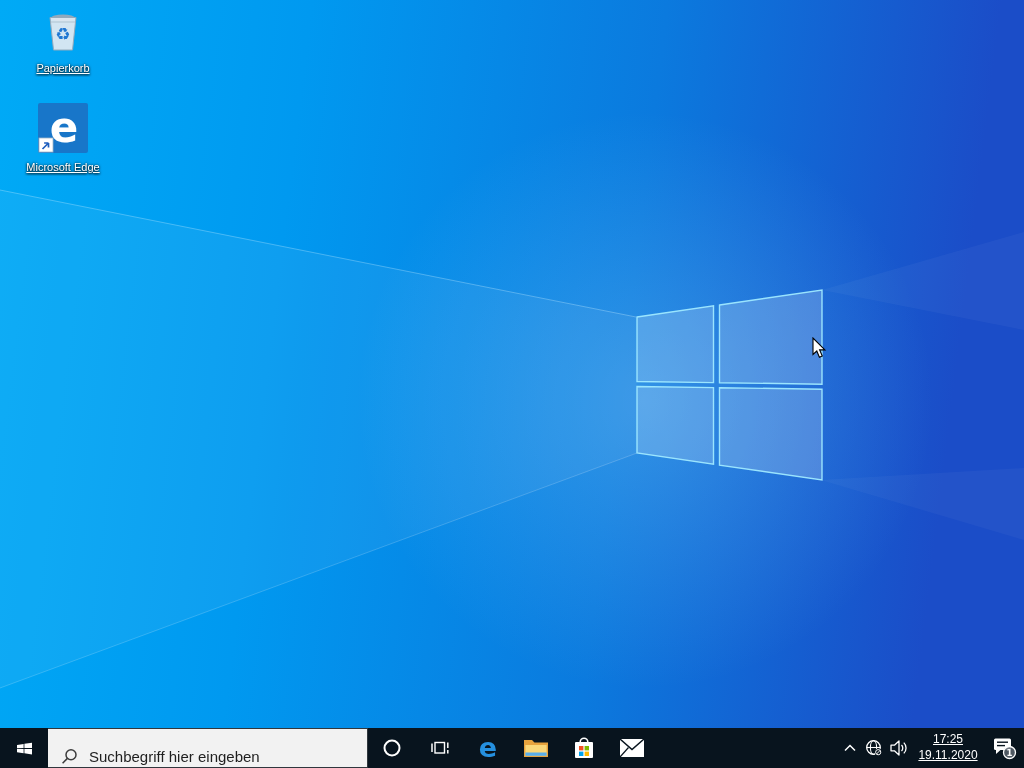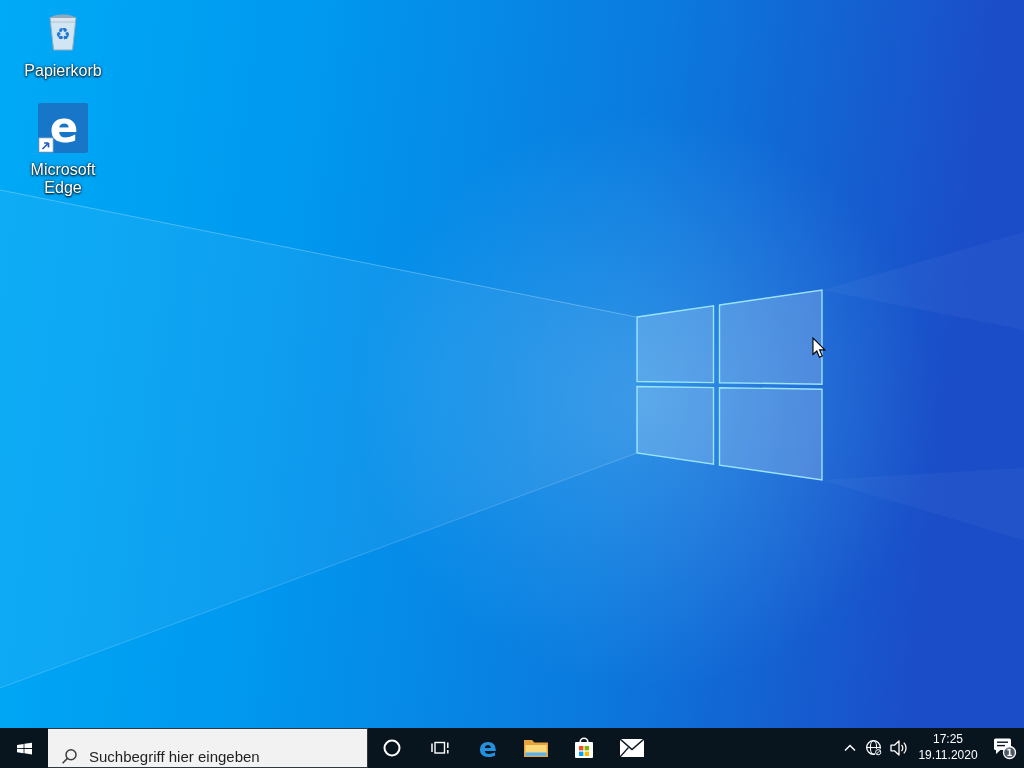--- a/index.html
+++ b/index.html
@@ -14,22 +14,23 @@
       linear-gradient(97deg, #00aaf6 0%, #0099f0 28%, #0b7ade 60%, #1b4dc8 90%);
   }
   .wall { position:absolute; left:0; top:0; width:1024px; height:728px; display:block; }
 
   
   .dicon {
     position:absolute; width:90px; text-align:center; cursor:default;
   }
   .dicon .glyph { display:inline-block; }
   .dicon .lbl {
-    margin-top:3px; font-size:16px; color:#fff; line-height:1.15;
+    margin-top:3px; font-size:11px; color:#fff; line-height:1.15;
     text-shadow:0 1px 2px rgba(0,0,0,.95), 0 0 3px rgba(0,0,0,.75);
+    text-decoration:underline;
   }
   #icon-recycle { left:18px; top:7px; }
   #icon-edge { left:18px; top:102px; }
 
   
   .cursor { position:absolute; left:812px; top:337px; pointer-events:none; }
 
   
   .taskbar {
     position:absolute; left:0; bottom:0; width:1024px; height:40px;
@@ -46,21 +47,21 @@
     display:flex; align-items:center; padding:16px 10px 0 13px;
   }
   .searchbox input {
     flex:1; border:none; outline:none; background:transparent;
     font-size:15px; color:#1a1a1a; margin-left:11px;
     font-family:"Liberation Sans", sans-serif;
   }
   .searchbox input::placeholder { color:#1f1f1f; opacity:1; }
 
   .tray { margin-left:auto; display:flex; align-items:stretch; }
-  .tray-btn { display:flex; align-items:center; justify-content:center; height:40px; }
+  .tray-btn { display:flex; align-items:center; justify-content:center; height:40px;text-decoration:underline; }
   .w24 { width:24px; } .w28 { width:26px; }
   .clock {
     width:72px; color:#fff; font-size:12px; line-height:1.3;
     display:flex; flex-direction:column; align-items:center; justify-content:center;
     text-align:center;
   }
 </style>
 </head>
 <body>
 

